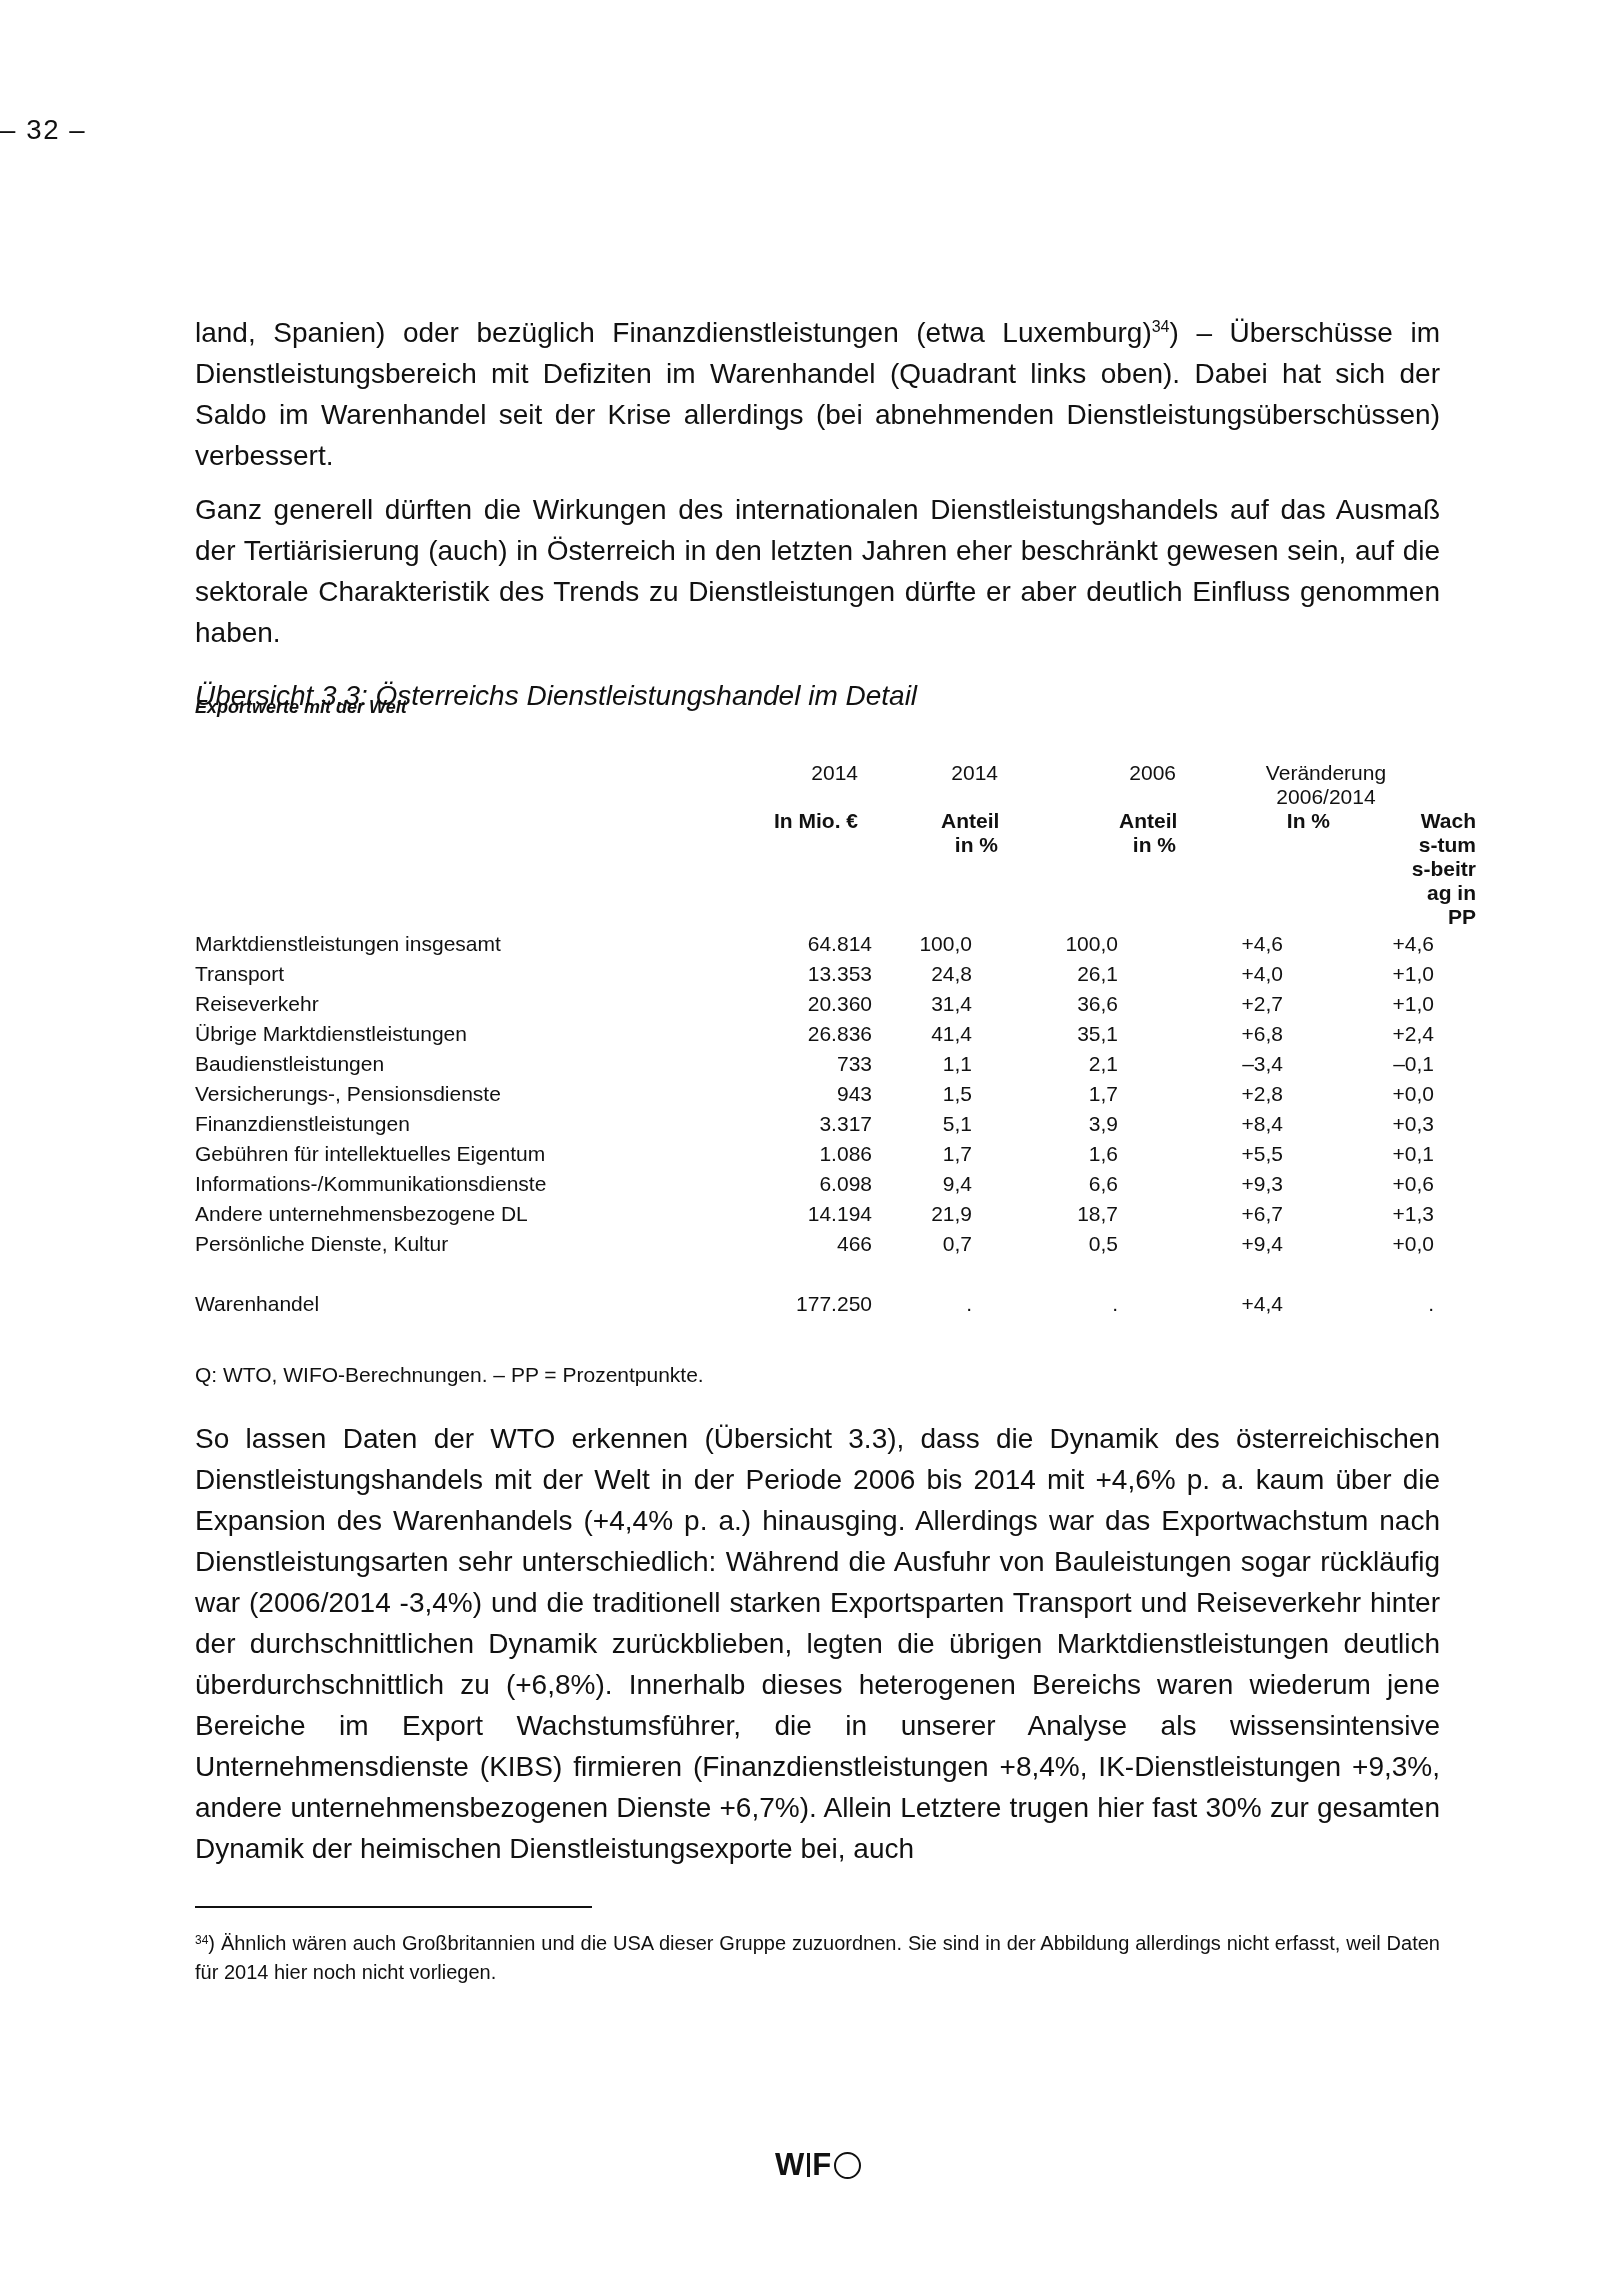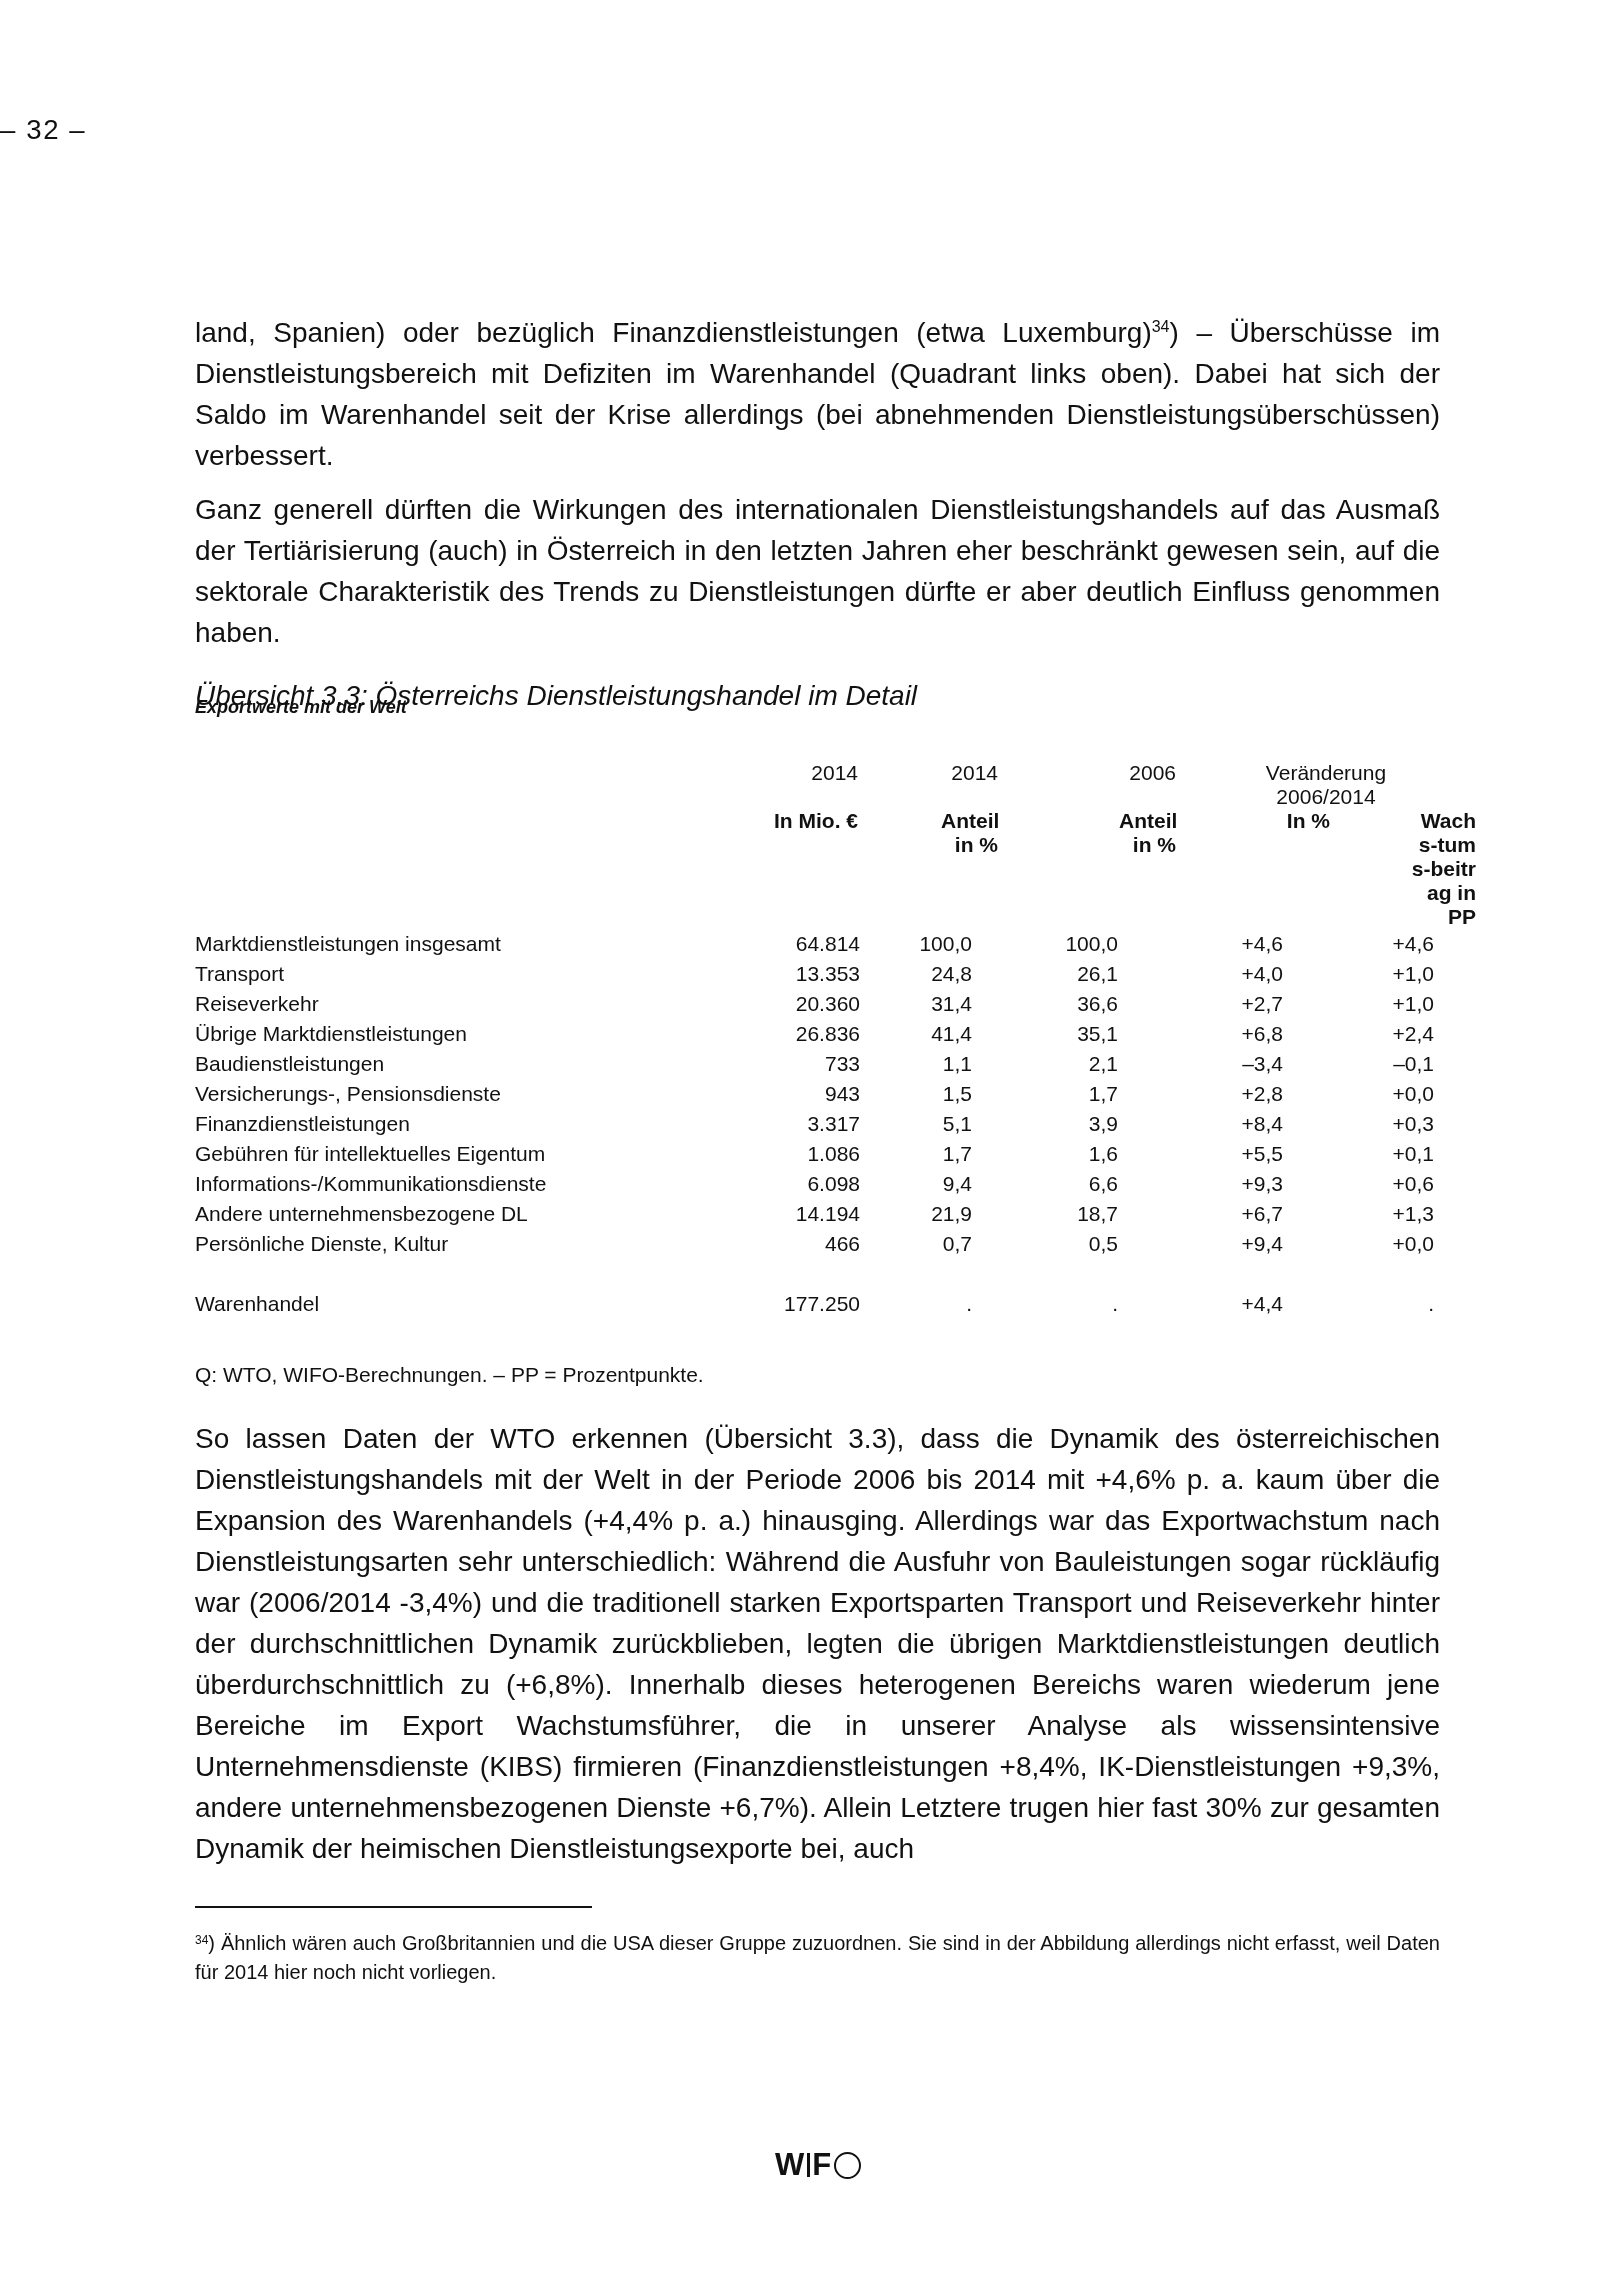--- a/index.html
+++ b/index.html
@@ -26,21 +26,21 @@
   tr.hdr1 th { height: 47px; }
   tr.hdr2 th { height: 97px; font-weight: bold; }
   tr.row td { height: 30px; line-height: 30px; }
   td.ind1 { padding-left: 27.6px; }
   td.ind2 { padding-left: 39px; }
   tr.spacer td { height: 30px; }
   td.c4 .v { display: inline-block; width: 49px; text-align: right; margin-right: 47px; }
   td.c5 .v { display: inline-block; width: 49px; text-align: right; margin-right: 42px; }
   td.c2 .v { display: inline-block; text-align: right; margin-right: 26px; }
   td.c3 .v { display: inline-block; text-align: right; margin-right: 58px; }
-  td.c1 .v { display: inline-block; text-align: center; margin-right: 16px; }
+  td.c1 .v { display: inline-block; text-align: center; margin-right: 4px; }
   th .hv2 { display:inline-block; margin-right: 18px; }
   .source { position: absolute; left: 195px; top: 1363px; font-size: 21px; }
   #para3 { top: 1418px; }
   .fn-rule { position: absolute; left: 195px; top: 1906px; width: 397px; height: 2.4px; background: #111; }
   .footnote { position: absolute; left: 195px; top: 1929px; width: 1245px; font-size: 20px; line-height: 29px; text-align: justify; }
   .footnote sup { font-size: 12px; vertical-align: 6.5px; }
   .logo { position: absolute; left: 775px; top: 2149px; height: 32px; display: flex; align-items: center; font-size: 31px; font-weight: bold; letter-spacing: 0.8px; }
   .logo .bar { width: 2.4px; height: 24px; background: #111; margin: 0 2.4px; }
   .logo .o { width: 23px; height: 23px; border: 2px solid #111; border-radius: 50%; margin-left: 1.6px; }
 </style>

